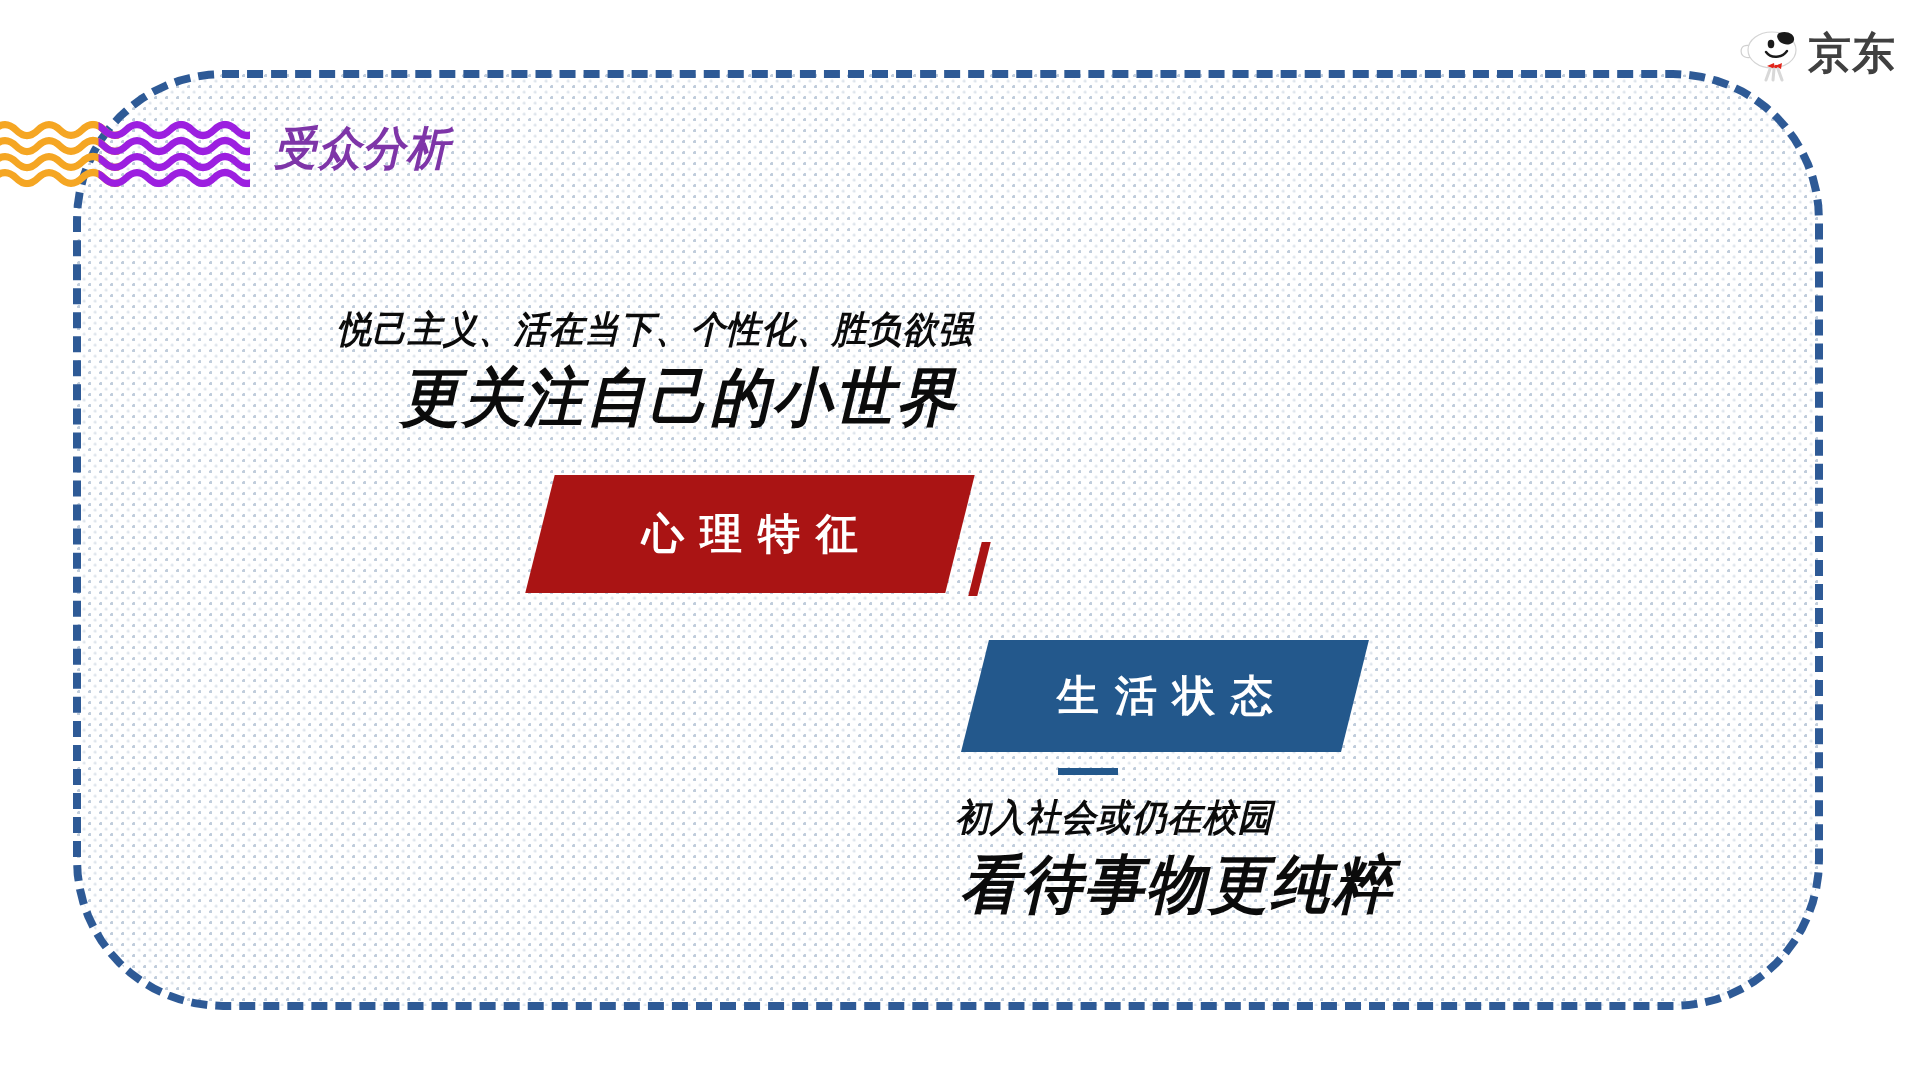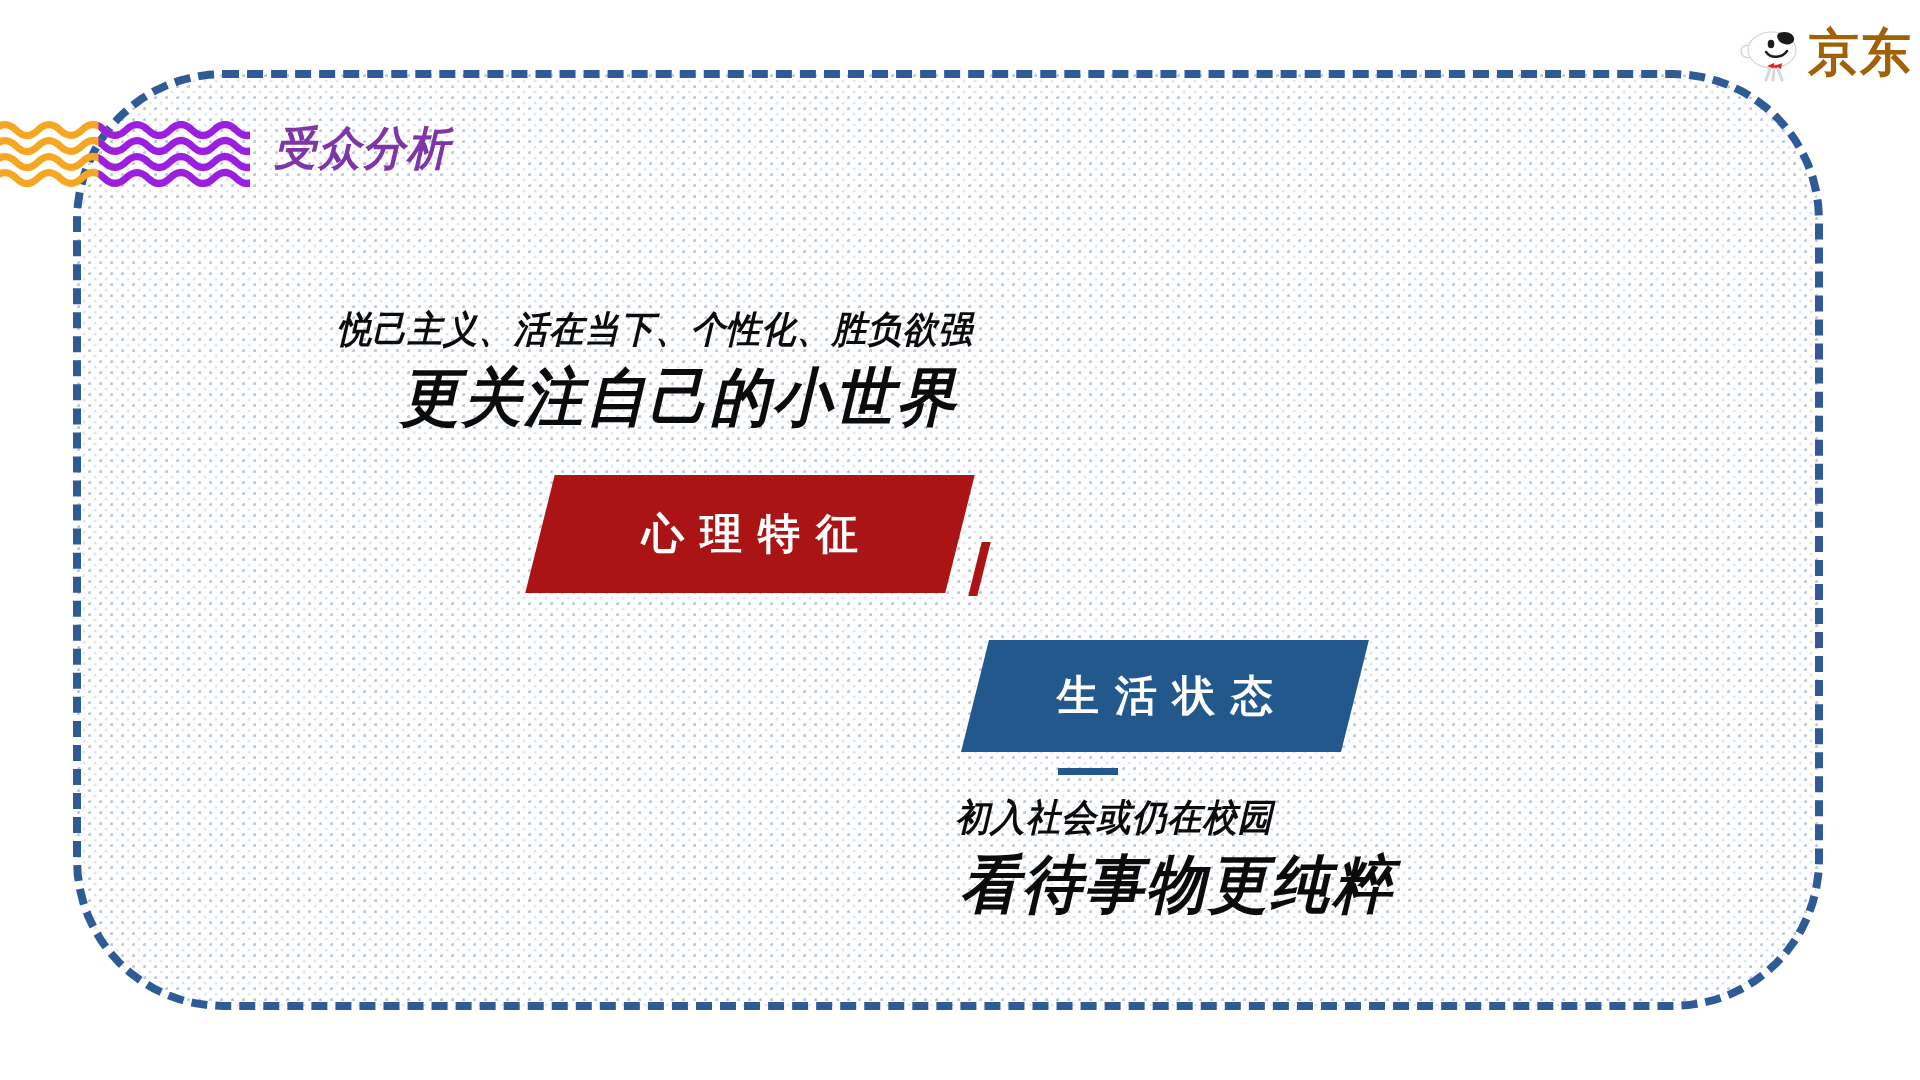--- a/index.html
+++ b/index.html
@@ -27,23 +27,23 @@
     gap: 6px;
   }
   .jd-dog {
     position: relative;
     width: 62px;
     height: 58px;
     flex: 0 0 auto;
   }
   .jd-text {
     font-family: Liberation Serif, serif;
-    font-size: 51px;
-    font-weight: 700;
-    color: #a16207;
+    font-size: 43px;
+    font-weight: 700;
+    color: #404040;
     letter-spacing: 1px;
     line-height: 1;
   }
 
   
   .frame {
     position: absolute;
     left: 73px;
     top: 70px;
     width: 1750px;

